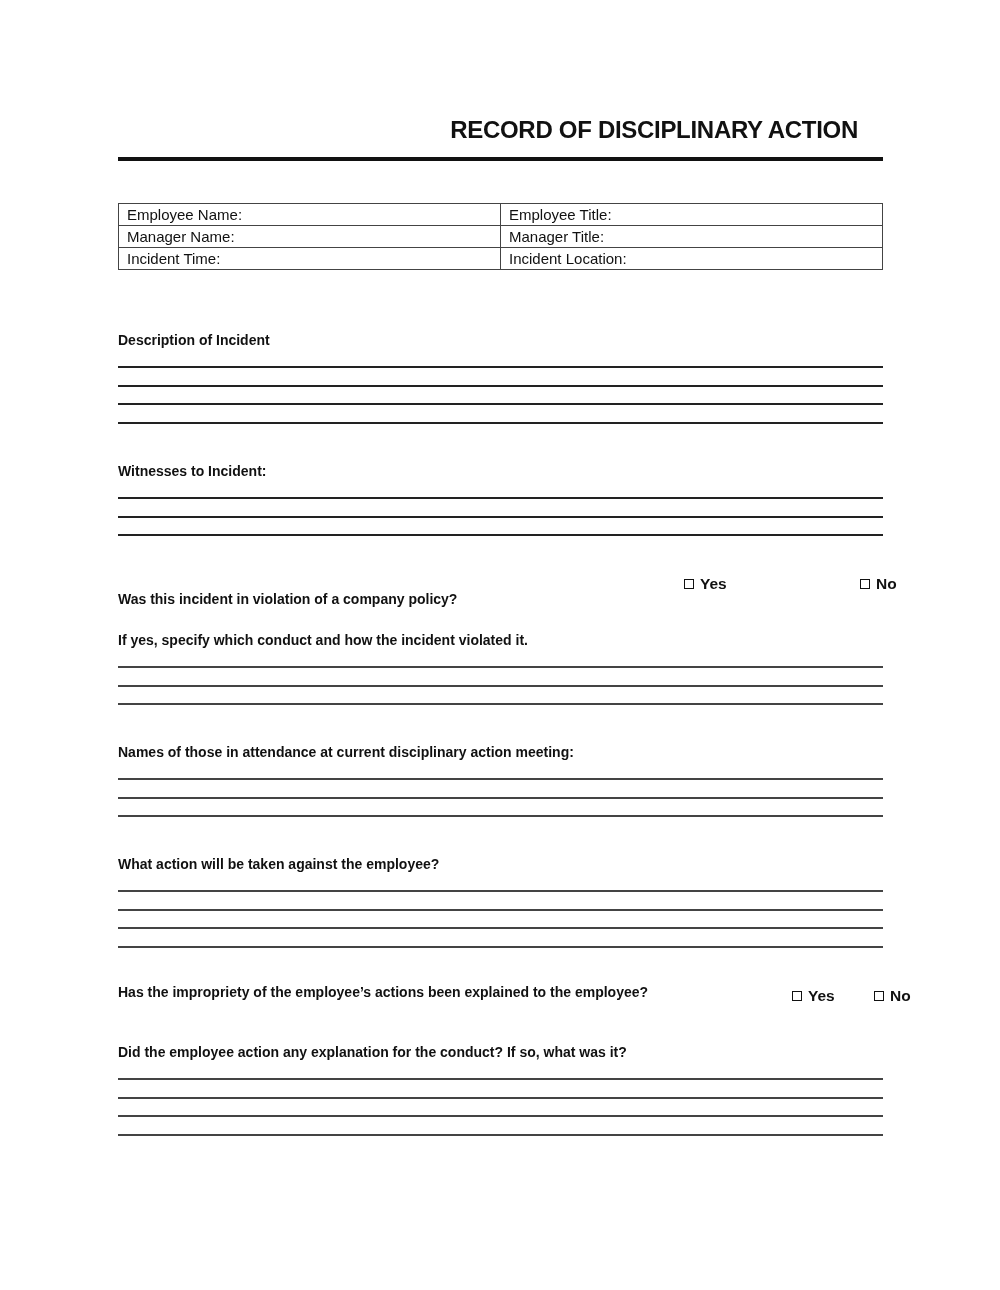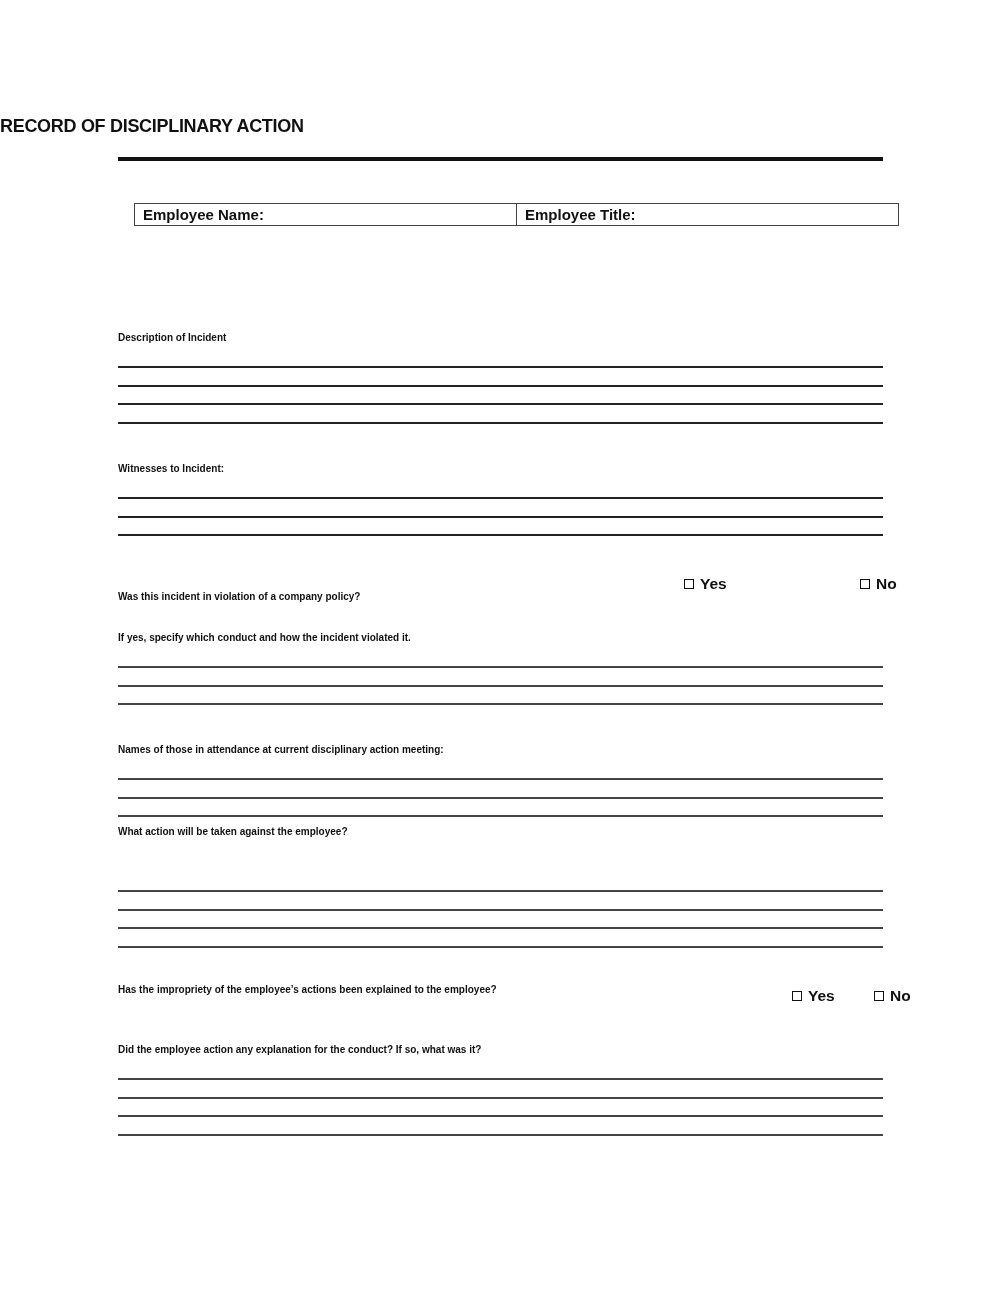--- a/index.html
+++ b/index.html
@@ -2,34 +2,34 @@
 <html><head>
   <meta charset="utf-8">
   <style>
     html, body { margin: 0; padding: 0; background: #ffffff; }
     body {
       width: 1000px; height: 1290px; position: relative; overflow: hidden;
       font-family: "Liberation Sans", sans-serif; color: #111;
     }
     .title {
       position: absolute; left: 0; width: 858px; top: 116px;
-      text-align: left; font-size: 18px; font-weight: bold; letter-spacing: -0.3px;
+      text-align: right; font-size: 24px; font-weight: bold; letter-spacing: -0.3px;
     }
     .title-rule {
       position: absolute; left: 118px; width: 765px; top: 157px; height: 4px; background: #111;
     }
     table.info {
-      position: absolute; left: 134px; top: 203px; width: 765px;
-      border-collapse: collapse; font-size: 15px; font-weight: bold;
+      position: absolute; left: 118px; top: 203px; width: 765px;
+      border-collapse: collapse; font-size: 15px; font-weight: normal;
     }
     table.info td {
       border: 1px solid #444; height: 21px; padding: 0 8px; vertical-align: middle; width: 50%;
     }
     .label {
-      position: absolute; left: 118px; font-size: 10px; font-weight: bold;
+      position: absolute; left: 118px; font-size: 14px; font-weight: bold;
     }
     .rule {
       position: absolute; left: 118px; width: 765px; height: 2px; background: #222;
     }
     .rule.thin { height: 1.5px; background: #444; }
     .check {
       position: absolute; font-size: 15.5px; font-weight: bold; display: flex; align-items: center; padding-left: 36px;
     }
     .box {
       display: inline-block; width: 10px; height: 10px; border: 1.5px solid #111; margin-right: 6px;
@@ -40,20 +40,28 @@
 <body>
 
 <div class="title">RECORD OF DISCIPLINARY ACTION</div>
 <div class="title-rule"></div>
 
 <table class="info">
   <tbody>
       <tr>
     <td>Employee Name:</td>
     <td>Employee Title:</td>
+  </tr>
+  <tr>
+    <td>Manager Name:</td>
+    <td>Manager Title:</td>
+  </tr>
+  <tr>
+    <td>Incident Time:</td>
+    <td>Incident Location:</td>
   </tr>
 </tbody>
   </table>
 
 <div class="label" style="top:332px">Description of Incident</div>
 <div class="rule" style="top:366px"></div>
 <div class="rule" style="top:385px"></div>
 <div class="rule" style="top:403px"></div>
 <div class="rule" style="top:422px"></div>
 
@@ -75,21 +83,21 @@
 <div class="label" style="top:632px">If yes, specify which conduct and how the incident violated it.</div>
 <div class="rule thin" style="top:666px"></div>
 <div class="rule thin" style="top:685px"></div>
 <div class="rule thin" style="top:703px"></div>
 
 <div class="label" style="top:744px">Names of those in attendance at current disciplinary action meeting:</div>
 <div class="rule thin" style="top:778px"></div>
 <div class="rule thin" style="top:797px"></div>
 <div class="rule thin" style="top:815px"></div>
 
-<div class="label" style="top:826px">What action will be taken against the employee?</div>
+<div class="label" style="top:856px">What action will be taken against the employee?</div>
 <div class="rule thin" style="top:890px"></div>
 <div class="rule thin" style="top:909px"></div>
 <div class="rule thin" style="top:927px"></div>
 <div class="rule thin" style="top:946px"></div>
 
 <div class="label" style="top:984px">Has the impropriety of the employee’s actions been explained to the employee?</div>
 <div class="check" style="left:756px; top:987px">
   <span class="box"></span>
   <span>Yes</span>
 </div>

